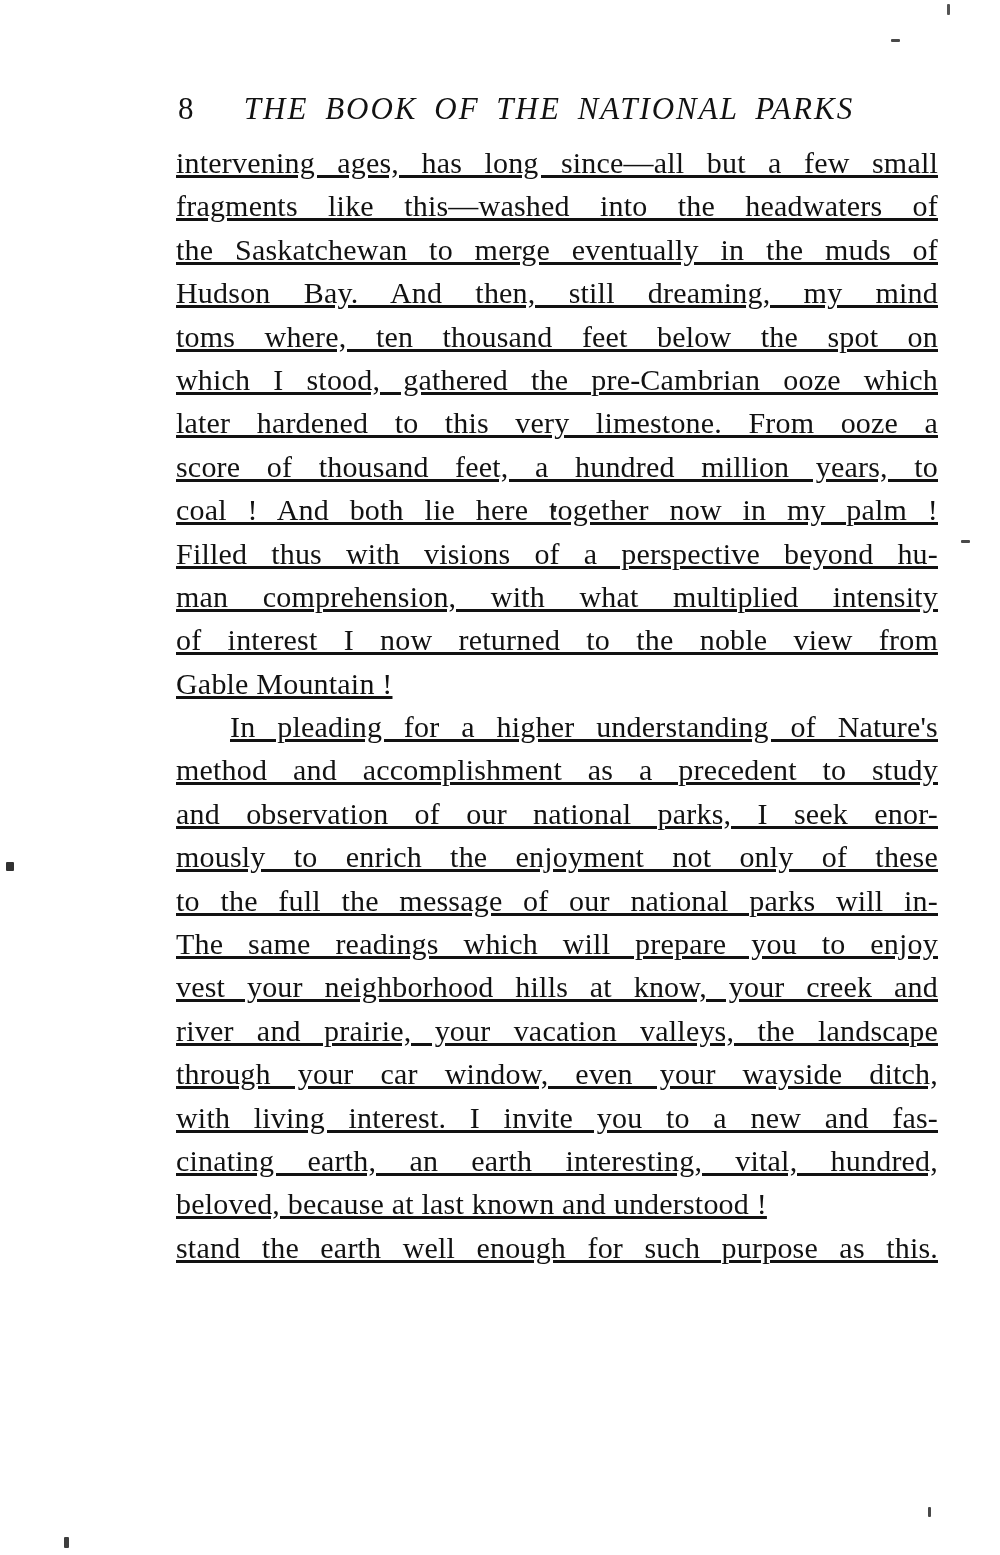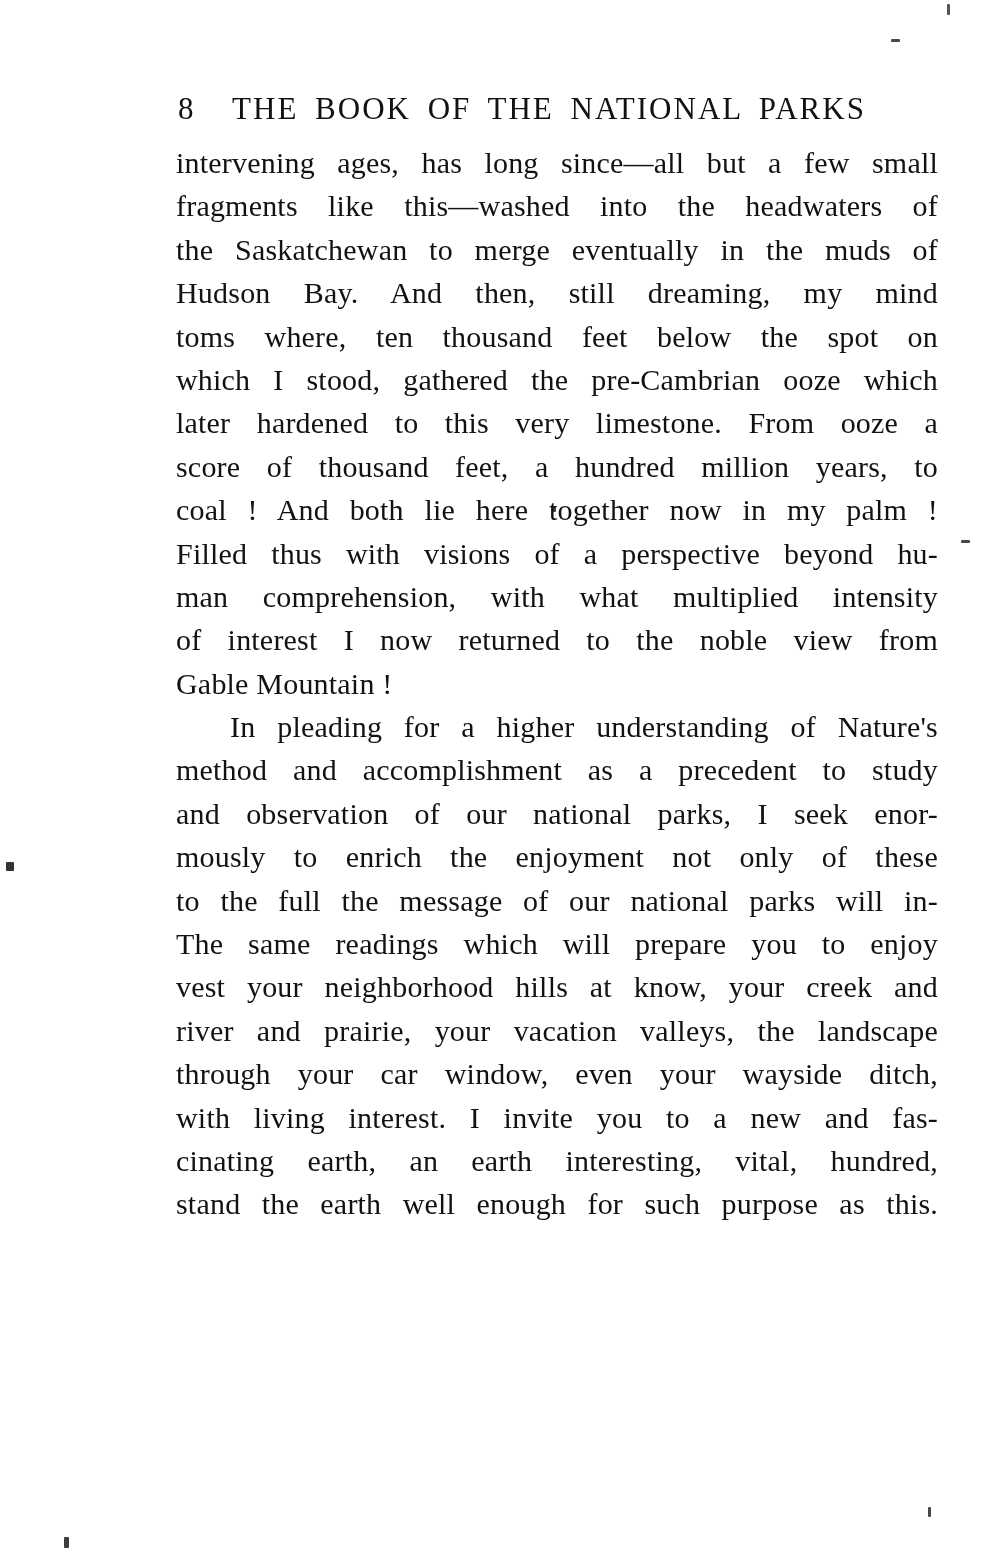--- a/index.html
+++ b/index.html
@@ -21,25 +21,26 @@
     position: absolute; left: 2px; top: 0;
     font-size: 31px; line-height: 38px;
   }
   .header-title {
     position: absolute; left: 0; right: 16px; top: 0;
     text-align: center;
     font-size: 31px; line-height: 38px;
     letter-spacing: 2px;
     word-spacing: 7px;
     white-space: nowrap;
+    font-style: italic;
   }
 
   .textcol {
     position: absolute;
-    left: 176px; top: 141px; width: 762px;
+    left: 176px; top: 141px; width: 762px; text-decoration: underline;
   }
   .line {
     font-size: 30px;
     line-height: 43.4px;
     height: 43.4px;
     text-align: justify;
     text-align-last: justify;
     white-space: nowrap;
     letter-spacing: 0.2px;
   }
@@ -85,20 +86,21 @@
     <div class="line">method and accomplishment as a precedent to study</div>
     <div class="line">and observation of our national parks, I seek enor-</div>
     <div class="line">mously to enrich the enjoyment not only of these</div>
     <div class="line">to the full the message of our national parks will in-</div>
     <div class="line">The same readings which will prepare you to enjoy</div>
     <div class="line">vest your neighborhood hills at know, your creek and</div>
     <div class="line">river and prairie, your vacation valleys, the landscape</div>
     <div class="line">through your car window, even your wayside ditch,</div>
     <div class="line">with living interest. I invite you to a new and fas-</div>
     <div class="line">cinating earth, an earth interesting, vital, hundred,</div>
+    <div class="line end">beloved, because at last known and understood !</div>
 
     <div class="line">stand the earth well enough for such purpose as this.</div>
   </div>
 
   <div class="speck s1"></div>
   <div class="speck s2"></div>
   <div class="speck s3"></div>
   <div class="speck s4"></div>
   <div class="speck s5"></div>
   <div class="speck s6"></div>

